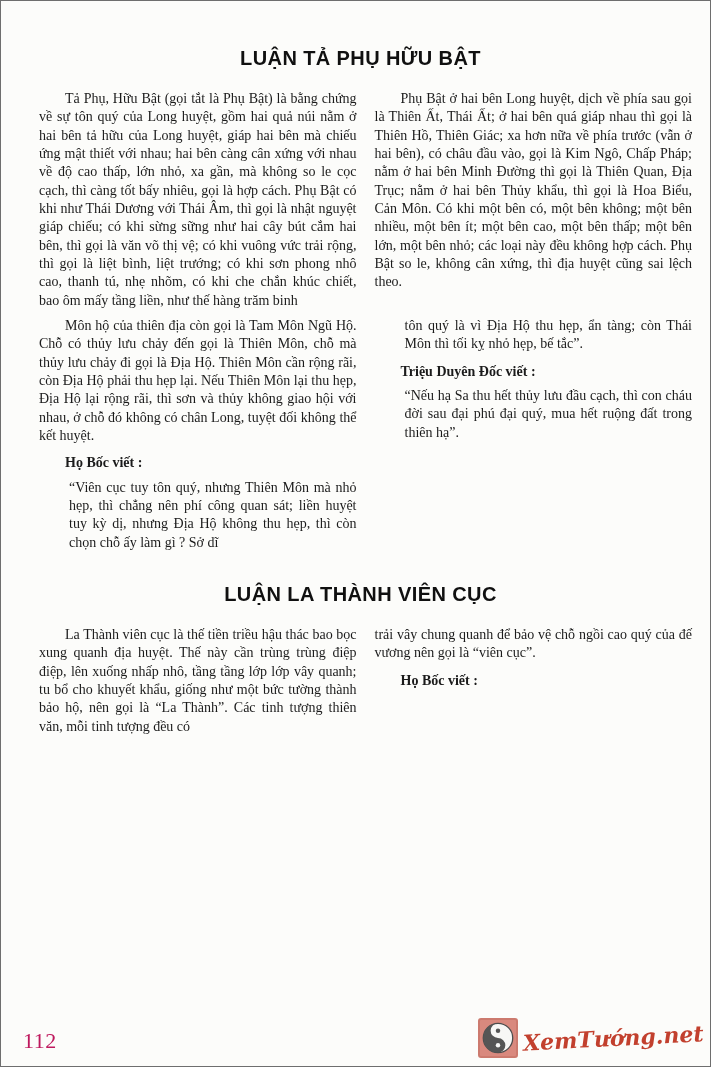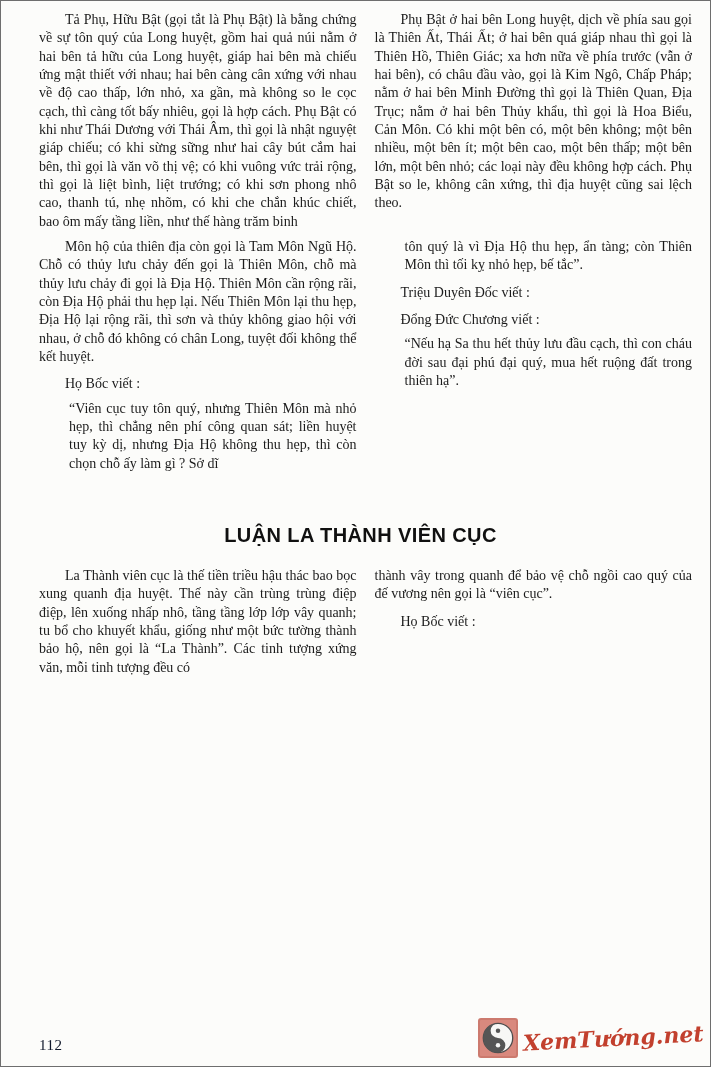--- a/index.html
+++ b/index.html
@@ -18,40 +18,40 @@
   .section-title {
     font-family: "Liberation Sans", sans-serif;
     font-weight: 700;
     font-size: 20px;
     letter-spacing: 0.4px;
     text-align: center;
     color: #101010;
     margin: 36px 10px 20px 0;
   }
   .section-title.s2 { margin-top: 56px; }
-  .section-title.s3 { margin-top: 44px; }
+  .section-title.s3 { margin-top: 24px; }
 
   .columns { display: flex; gap: 18px; }
   .col {
     flex: 1 1 0;
     font-size: 14px;
     line-height: 1.31;
     text-align: justify;
     min-width: 0;
   }
   p.para { margin: 0 0 7px 0; }
   p.body { text-indent: 26px; }
   p.body-cont { text-indent: 0; }
-  p.label { margin: 9px 0 6px 26px; font-weight: 400; text-align: left; }
+  p.label { margin: 9px 0 6px 26px; font-weight: 700; text-align: left; }
   p.quote { margin: 2px 0 7px 30px; }
   p.quote-cont { margin: 0 0 7px 30px; }
 
   .page-number {
-    position: absolute; left: 38px; bottom: 12px;
-    font-size: 15px; letter-spacing: 0.5px; color: #0f172a;
+    position: absolute; left: 22px; bottom: 12px;
+    font-size: 22px; letter-spacing: 0.5px; color: #be185d;
   }
   .watermark {
     position: absolute; right: 6px; bottom: 8px;
     display: flex; align-items: center; gap: 5px;
   }
   .yin-yang-badge {
     width: 40px; height: 40px;
     background: #d9897e;
     border: 2px solid #cc7a6e;
     border-radius: 3px;
@@ -66,54 +66,54 @@
     transform: rotate(-3deg);
     white-space: nowrap;
   }
 </style>
 </head>
 <body>
 
 <div class="page-inner">
 
   <section>
+    <h2 class="section-title">LUẬN TẢ PHỤ HỮU BẬT</h2>
     <div class="columns">
       <div class="col">
           <p class="para body">Tả Phụ, Hữu Bật (gọi tắt là Phụ Bật) là bằng chứng về sự tôn quý của Long huyệt, gồm hai quả núi nằm ở hai bên tả hữu của Long huyệt, giáp hai bên mà chiếu ứng mật thiết với nhau; hai bên càng cân xứng với nhau về độ cao thấp, lớn nhỏ, xa gần, mà không so le cọc cạch, thì càng tốt bấy nhiêu, gọi là hợp cách. Phụ Bật có khi như Thái Dương với Thái Âm, thì gọi là nhật nguyệt giáp chiếu; có khi sừng sững như hai cây bút cắm hai bên, thì gọi là văn võ thị vệ; có khi vuông vức trải rộng, thì gọi là liệt bình, liệt trướng; có khi sơn phong nhô cao, thanh tú, nhẹ nhõm, có khi che chắn khúc chiết, bao ôm mấy tầng liền, như thế hàng trăm binh</p>
         </div>
       <div class="col">
           <p class="para body">Phụ Bật ở hai bên Long huyệt, dịch về phía sau gọi là Thiên Ất, Thái Ất; ở hai bên quá giáp nhau thì gọi là Thiên Hồ, Thiên Giác; xa hơn nữa về phía trước (vẫn ở hai bên), có châu đầu vào, gọi là Kim Ngô, Chấp Pháp; nằm ở hai bên Minh Đường thì gọi là Thiên Quan, Địa Trục; nằm ở hai bên Thủy khẩu, thì gọi là Hoa Biểu, Cản Môn. Có khi một bên có, một bên không; một bên nhiều, một bên ít; một bên cao, một bên thấp; một bên lớn, một bên nhỏ; các loại này đều không hợp cách. Phụ Bật so le, không cân xứng, thì địa huyệt cũng sai lệch theo.</p>
         </div>
     </div>
   </section>
 
   <section>
     <div class="columns">
       <div class="col">
           <p class="para body">Môn hộ của thiên địa còn gọi là Tam Môn Ngũ Hộ. Chỗ có thủy lưu chảy đến gọi là Thiên Môn, chỗ mà thủy lưu chảy đi gọi là Địa Hộ. Thiên Môn cần rộng rãi, còn Địa Hộ phải thu hẹp lại. Nếu Thiên Môn lại thu hẹp, Địa Hộ lại rộng rãi, thì sơn và thủy không giao hội với nhau, ở chỗ đó không có chân Long, tuyệt đối không thể kết huyệt.</p>
           <p class="para label">Họ Bốc viết :</p>
           <p class="para quote">“Viên cục tuy tôn quý, nhưng Thiên Môn mà nhỏ hẹp, thì chẳng nên phí công quan sát; liền huyệt tuy kỳ dị, nhưng Địa Hộ không thu hẹp, thì còn chọn chỗ ấy làm gì ? Sở dĩ</p>
         </div>
       <div class="col">
-          <p class="para quote-cont">tôn quý là vì Địa Hộ thu hẹp, ẩn tàng; còn Thiên Môn thì tối kỵ nhỏ hẹp, bế tắc”.</p>
+          <p class="para quote-cont">tôn quý là vì Địa Hộ thu hẹp, ẩn tàng; còn Thái Môn thì tối kỵ nhỏ hẹp, bế tắc”.</p>
           <p class="para label">Triệu Duyên Đốc viết :</p>
-          <p class="para label">Đổng Đức Chương viết :</p>
           <p class="para quote">“Nếu hạ Sa thu hết thủy lưu đầu cạch, thì con cháu đời sau đại phú đại quý, mua hết ruộng đất trong thiên hạ”.</p>
         </div>
     </div>
   </section>
 
   <section>
     <h2 class="section-title s3">LUẬN LA THÀNH VIÊN CỤC</h2>
     <div class="columns">
       <div class="col">
-          <p class="para body">La Thành viên cục là thế tiền triều hậu thác bao bọc xung quanh địa huyệt. Thế này cần trùng trùng điệp điệp, lên xuống nhấp nhô, tầng tầng lớp lớp vây quanh; tu bổ cho khuyết khẩu, giống như một bức tường thành bảo hộ, nên gọi là “La Thành”. Các tinh tượng xứng văn, mỗi tinh tượng đều có</p>
+          <p class="para body">La Thành viên cục là thế tiền triều hậu thác bao bọc xung quanh địa huyệt. Thế này cần trùng trùng điệp điệp, lên xuống nhấp nhô, tầng tầng lớp lớp vây quanh; tu bổ cho khuyết khẩu, giống như một bức tường thành bảo hộ, nên gọi là “La Thành”. Các tinh tượng thiên văn, mỗi tinh tượng đều có</p>
         </div>
       <div class="col">
-          <p class="para body-cont">thành vây trong quanh để bảo vệ chỗ ngồi cao quý của đế vương nên gọi là “viên cục”.</p>
+          <p class="para body-cont">trải vây chung quanh để bảo vệ chỗ ngồi cao quý của đế vương nên gọi là “viên cục”.</p>
           <p class="para label">Họ Bốc viết :</p>
         </div>
     </div>
   </section>
 
 </div>
 
 <div class="page-number">112</div>
 
 <div class="watermark">

